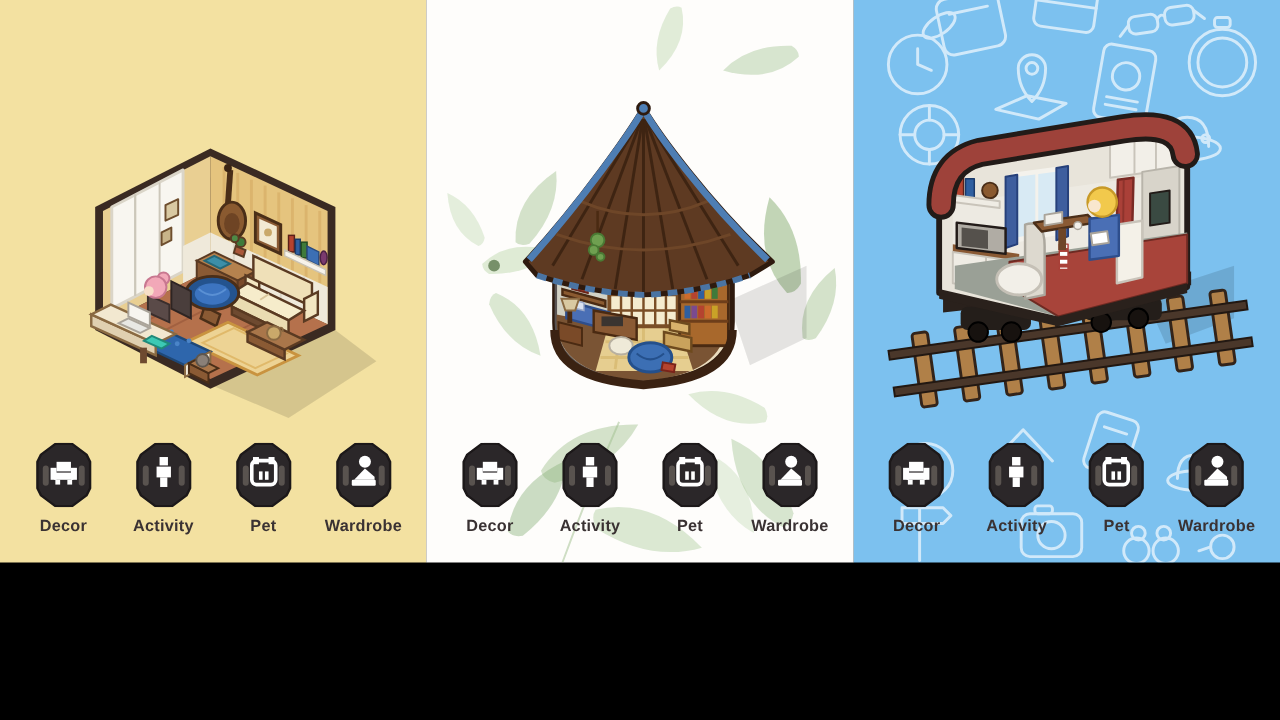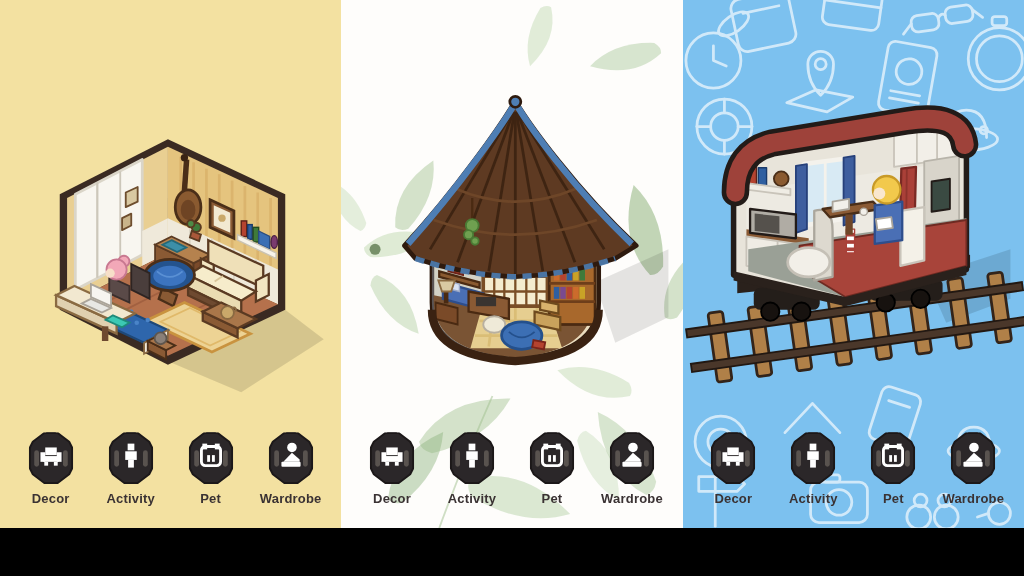--- a/index.html
+++ b/index.html
@@ -1,18 +1,18 @@
 <!DOCTYPE html>
 <html><head>
 <meta charset="utf-8">
 <style>
   html,body{margin:0;padding:0;}
   body{width:1024px;height:576px;display:flex;overflow:hidden;
        font-family:"Liberation Sans",sans-serif;background:#000;}
-  .panel{position:relative;flex:1 1 0;height:528px;overflow:hidden;}
+  .panel{position:relative;flex:1 1 0;height:450px;overflow:hidden;}
   .panel-bedroom{background:#F3E1A1;}
   .panel-hut{background:#FEFDFB;}
   .panel-train{background:#7CC1EF;}
   .scene{position:absolute;inset:0;width:100%;height:100%;display:block;}
   .menu{position:absolute;left:0;right:0;bottom:22px;display:flex;
         justify-content:center;align-items:flex-start;gap:10px;z-index:5;}
   .menu-item{display:flex;flex-direction:column;align-items:center;
              width:70px;cursor:pointer;}
   .hexbtn{width:46px;height:52px;margin-bottom:7px;}
   .menu-label{font-size:13px;font-weight:700;color:#3A3233;letter-spacing:.2px;}

